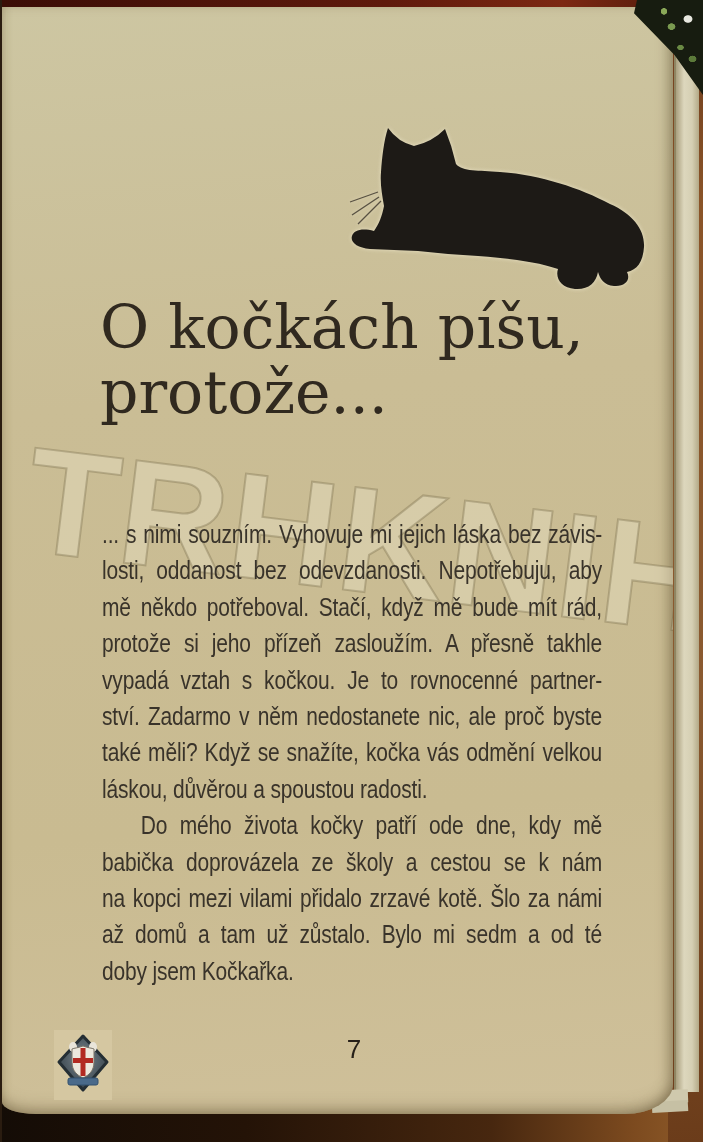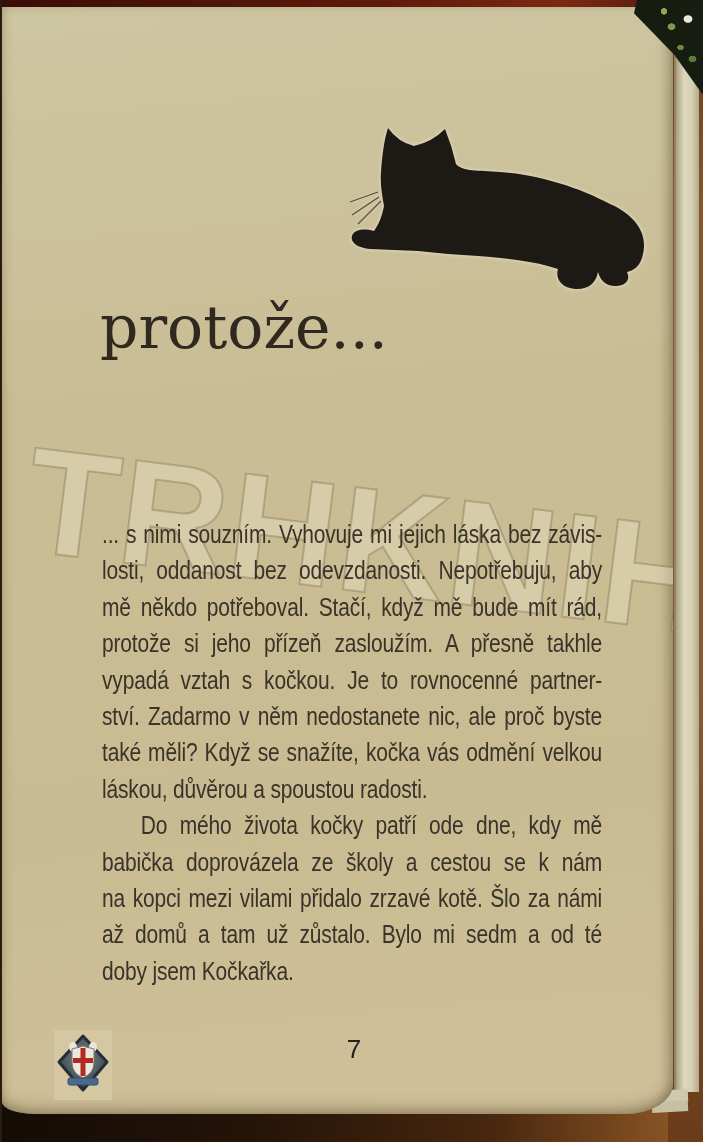--- a/index.html
+++ b/index.html
@@ -109,20 +109,21 @@
         C 34 82 32 72 33 60
         C 34 45 36 28 40 16 Z"></path>
       <g stroke="#3a342b" stroke-width="1.3" opacity="0.8" fill="none">
         <path d="M30 80 L2 90"></path>
         <path d="M31 85 L4 103"></path>
         <path d="M33 89 L10 112"></path>
       </g>
     </svg>
 
     <div class="title">
+      <div>O kočkách píšu,</div>
       <div>protože...</div>
     </div>
 
     <div class="bodytext">
         <div class="bline">... s nimi souzním. Vyhovuje mi jejich láska bez závis-</div>
         <div class="bline">losti, oddanost bez odevzdanosti. Nepotřebuju, aby</div>
         <div class="bline">mě někdo potřeboval. Stačí, když mě bude mít rád,</div>
         <div class="bline">protože si jeho přízeň zasloužím. A přesně takhle</div>
         <div class="bline">vypadá vztah s kočkou. Je to rovnocenné partner-</div>
         <div class="bline">ství. Zadarmo v něm nedostanete nic, ale proč byste</div>

